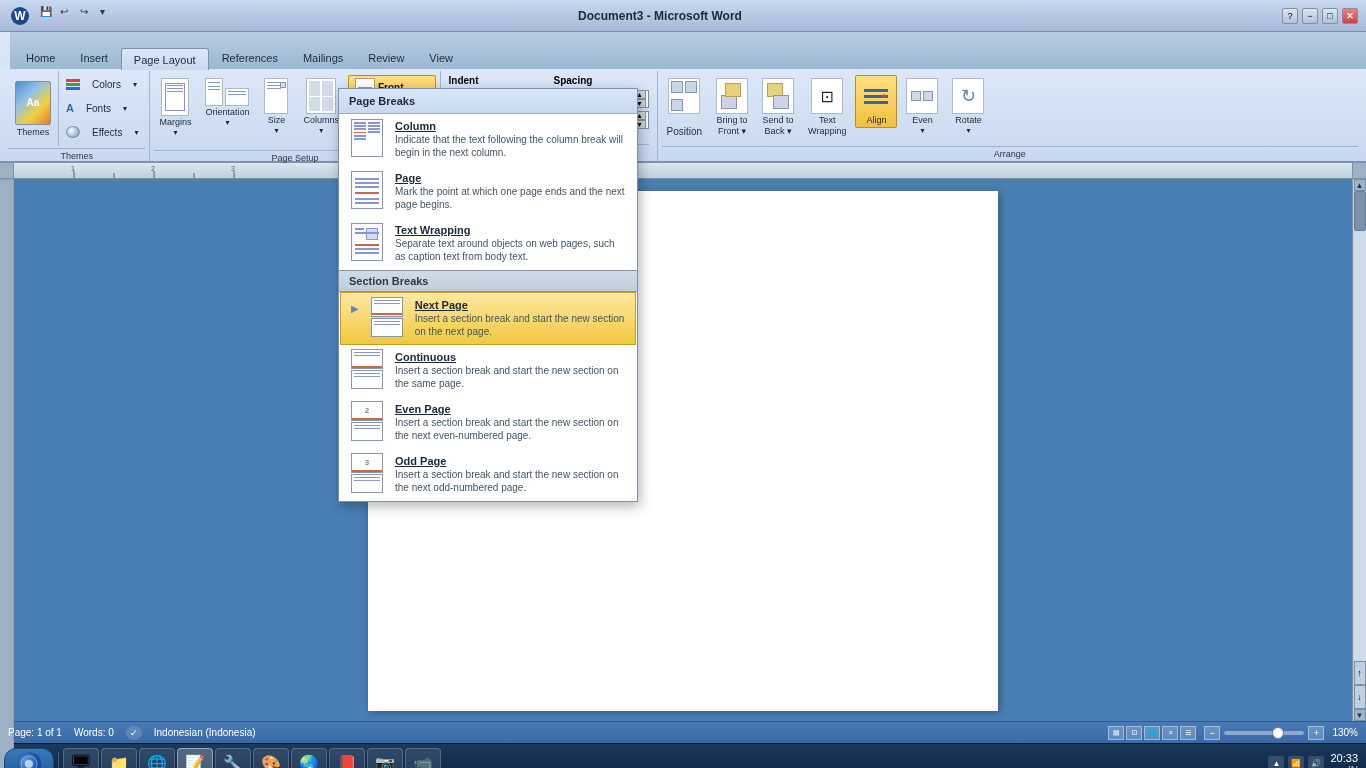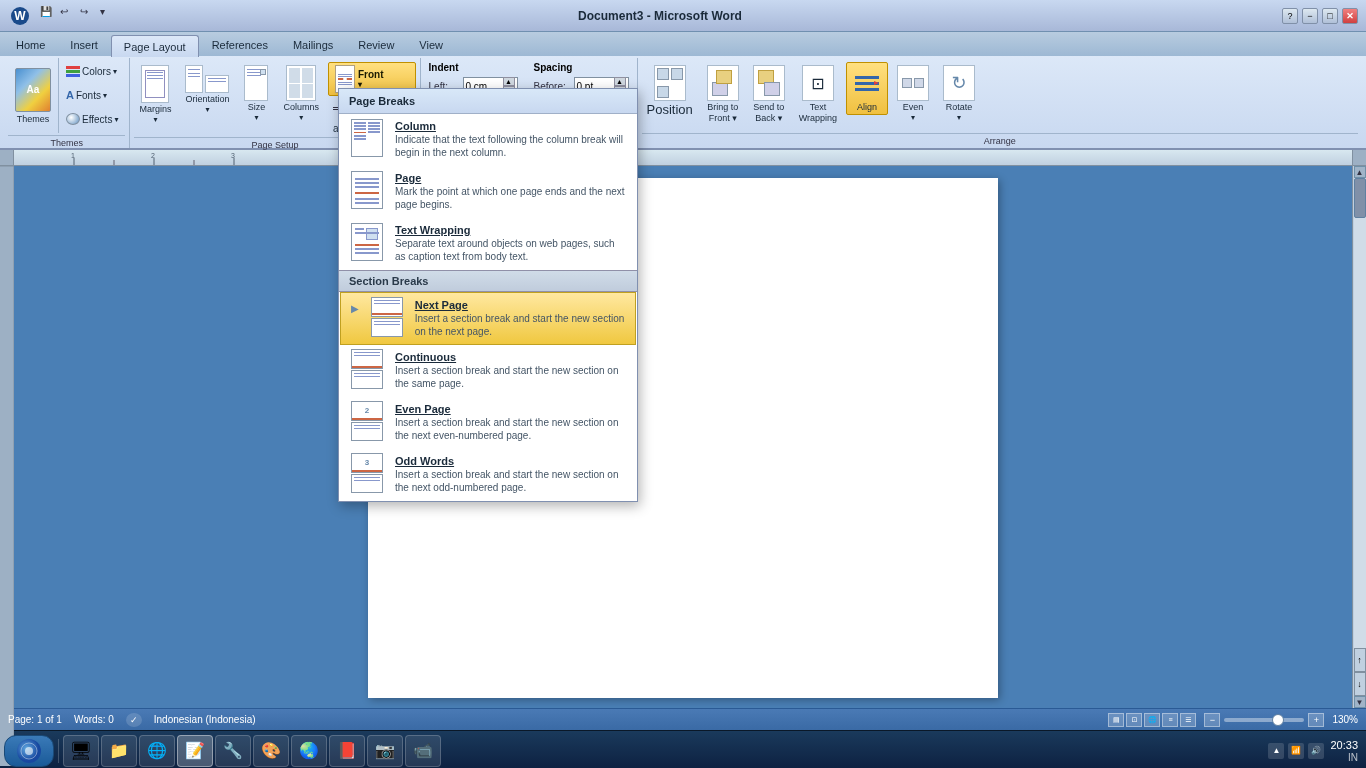--- a/index.html
+++ b/index.html
@@ -49,21 +49,22 @@
     
     .ribbon {
       background: linear-gradient(to bottom, #dce8f8, #c8d8f0);
       border-bottom: 2px solid #8090b0;
     }
     .ribbon-tabs {
       display: flex; align-items: flex-end;
       padding: 0 4px;
       gap: 1px;
       background: linear-gradient(to bottom, #b8cce0, #9db8d4);
-      height: 24px;
+      height: 37px;
+      margin-left: 10px;
     }
     .ribbon-tab {
       padding: 3px 12px;
       font-size: 11px;
       color: #1a2a3a;
       background: transparent;
       border: none;
       cursor: pointer;
       border-radius: 3px 3px 0 0;
       height: 22px;
@@ -293,21 +294,21 @@
     .themes-btn-large {
       display: flex; flex-direction: column; align-items: center; justify-content: center;
       padding: 4px 6px; cursor: pointer; border: 1px solid transparent; border-radius: 2px;
       min-width: 50px; font-size: 9px; color: #1a2a3a; gap: 2px;
     }
     .themes-side-btns {
       display: flex; flex-direction: column; justify-content: space-around; padding: 2px 2px;
       border-left: 1px solid #a0b4cc;
     }
     .themes-side-btn {
-      display: flex; align-items: center; gap: 2px;
+      display: flex; align-items: center; gap: 12px;
       padding: 2px 4px; cursor: pointer; border: 1px solid transparent; border-radius: 2px;
       font-size: 10px; color: #1a2a3a; white-space: nowrap;
     }
     .group-label-bar {
       font-size: 9px; color: #334; text-align: center;
       border-top: 1px solid #a0b4cc;
       padding-top: 2px;
       margin-top: 2px;
     }
   </style>
@@ -528,21 +529,21 @@
     </div>
 
     <div style="display:flex;flex-direction:column;padding:2px 4px;flex:1;">
       <div style="display:flex;gap:4px;flex:1;align-items:flex-start;padding-top:2px;">
         <div class="ribbon-btn-large">
           <div style="width:32px;height:36px;background:white;border:1px solid #aabbcc;position:relative;">
             <div style="position:absolute;top:2px;left:2px;width:12px;height:12px;background:#c8d8e8;border:1px solid #8898aa;"></div>
             <div style="position:absolute;top:2px;right:2px;width:12px;height:12px;background:#c8d8e8;border:1px solid #8898aa;"></div>
             <div style="position:absolute;bottom:2px;left:2px;width:12px;height:12px;background:#c8d8e8;border:1px solid #8898aa;"></div>
           </div>
-          <span style="font-size:13px;">Position</span>
+          <span style="font-size:10px;margin-top:11px;">Position</span>
         </div>
         <div class="ribbon-btn-large">
           <div style="width:32px;height:36px;background:white;border:1px solid #aabbcc;position:relative;">
             <div style="position:absolute;bottom:4px;left:4px;width:16px;height:14px;background:#d0d0e8;border:1px solid #8898aa;"></div>
             <div style="position:absolute;top:4px;left:8px;width:16px;height:14px;background:#e8d080;border:1px solid #c0a040;"></div>
           </div>
           <span style="font-size:9px;">Bring to</span>
           <span style="font-size:9px;">Front ▾</span>
         </div>
         <div class="ribbon-btn-large">
@@ -768,21 +769,21 @@
           <span style="font-size:8px;color:#6688aa;font-weight:bold;">3</span>
           <div style="position:absolute;bottom:0;left:0;right:0;height:2px;background:#cc6644;"></div>
         </div>
         <div style="flex:1;background:white;border:1px solid #8898aa;position:relative;">
           <div style="position:absolute;top:2px;left:2px;right:2px;height:1px;background:#8898cc;"></div>
           <div style="position:absolute;top:5px;left:2px;right:2px;height:1px;background:#8898cc;"></div>
         </div>
       </div>
     </div>
     <div class="item-text">
-      <div class="item-title">Odd Words</div>
+      <div class="item-title">Odd Page</div>
       <div class="item-desc">Insert a section break and start the new section on the next odd-numbered page.</div>
     </div>
   </div>
 </div>
 
 <div class="status-bar">
   <span>Page: 1 of 1</span>
   <span>Words: 0</span>
   <div style="width:16px;height:14px;background:rgba(255,255,255,0.15);border-radius:50%;display:flex;align-items:center;justify-content:center;font-size:9px;">✓</div>
   <span>Indonesian (Indonesia)</span>

